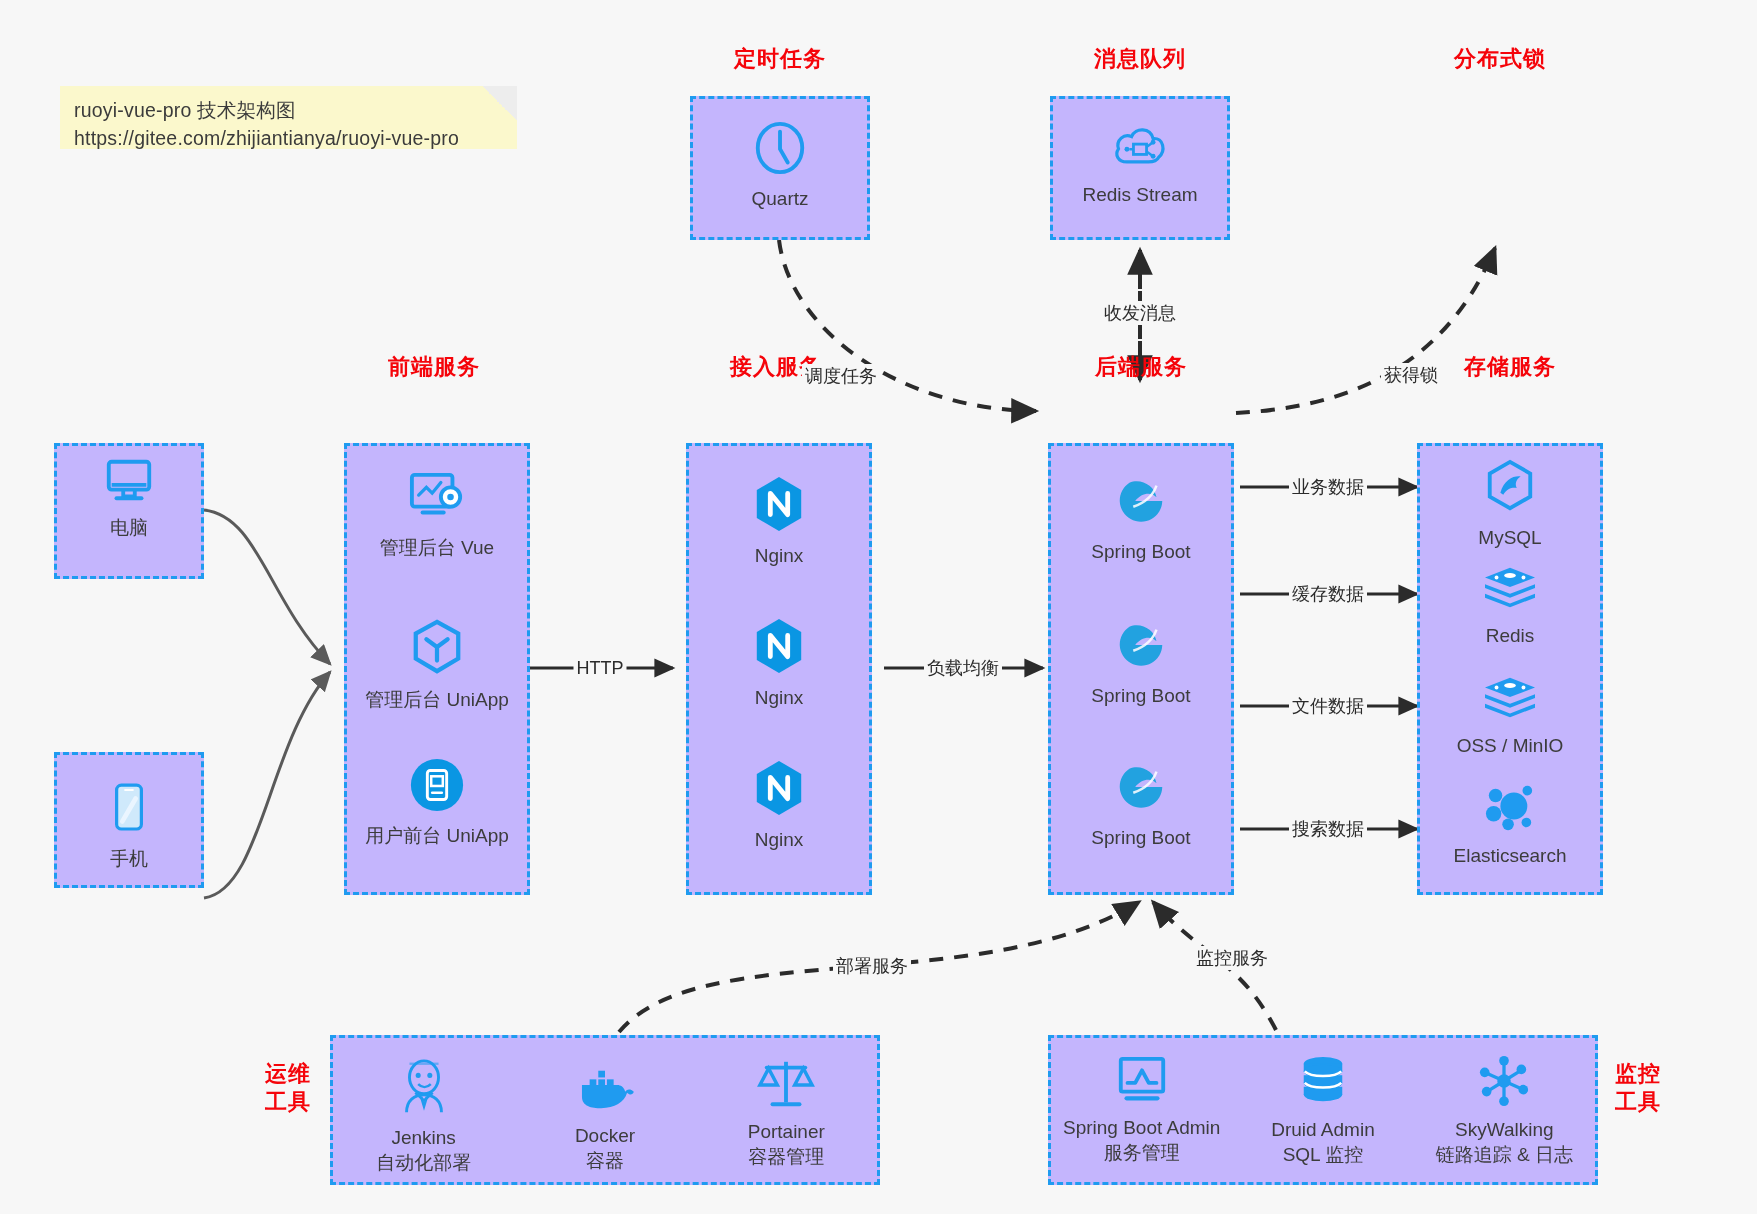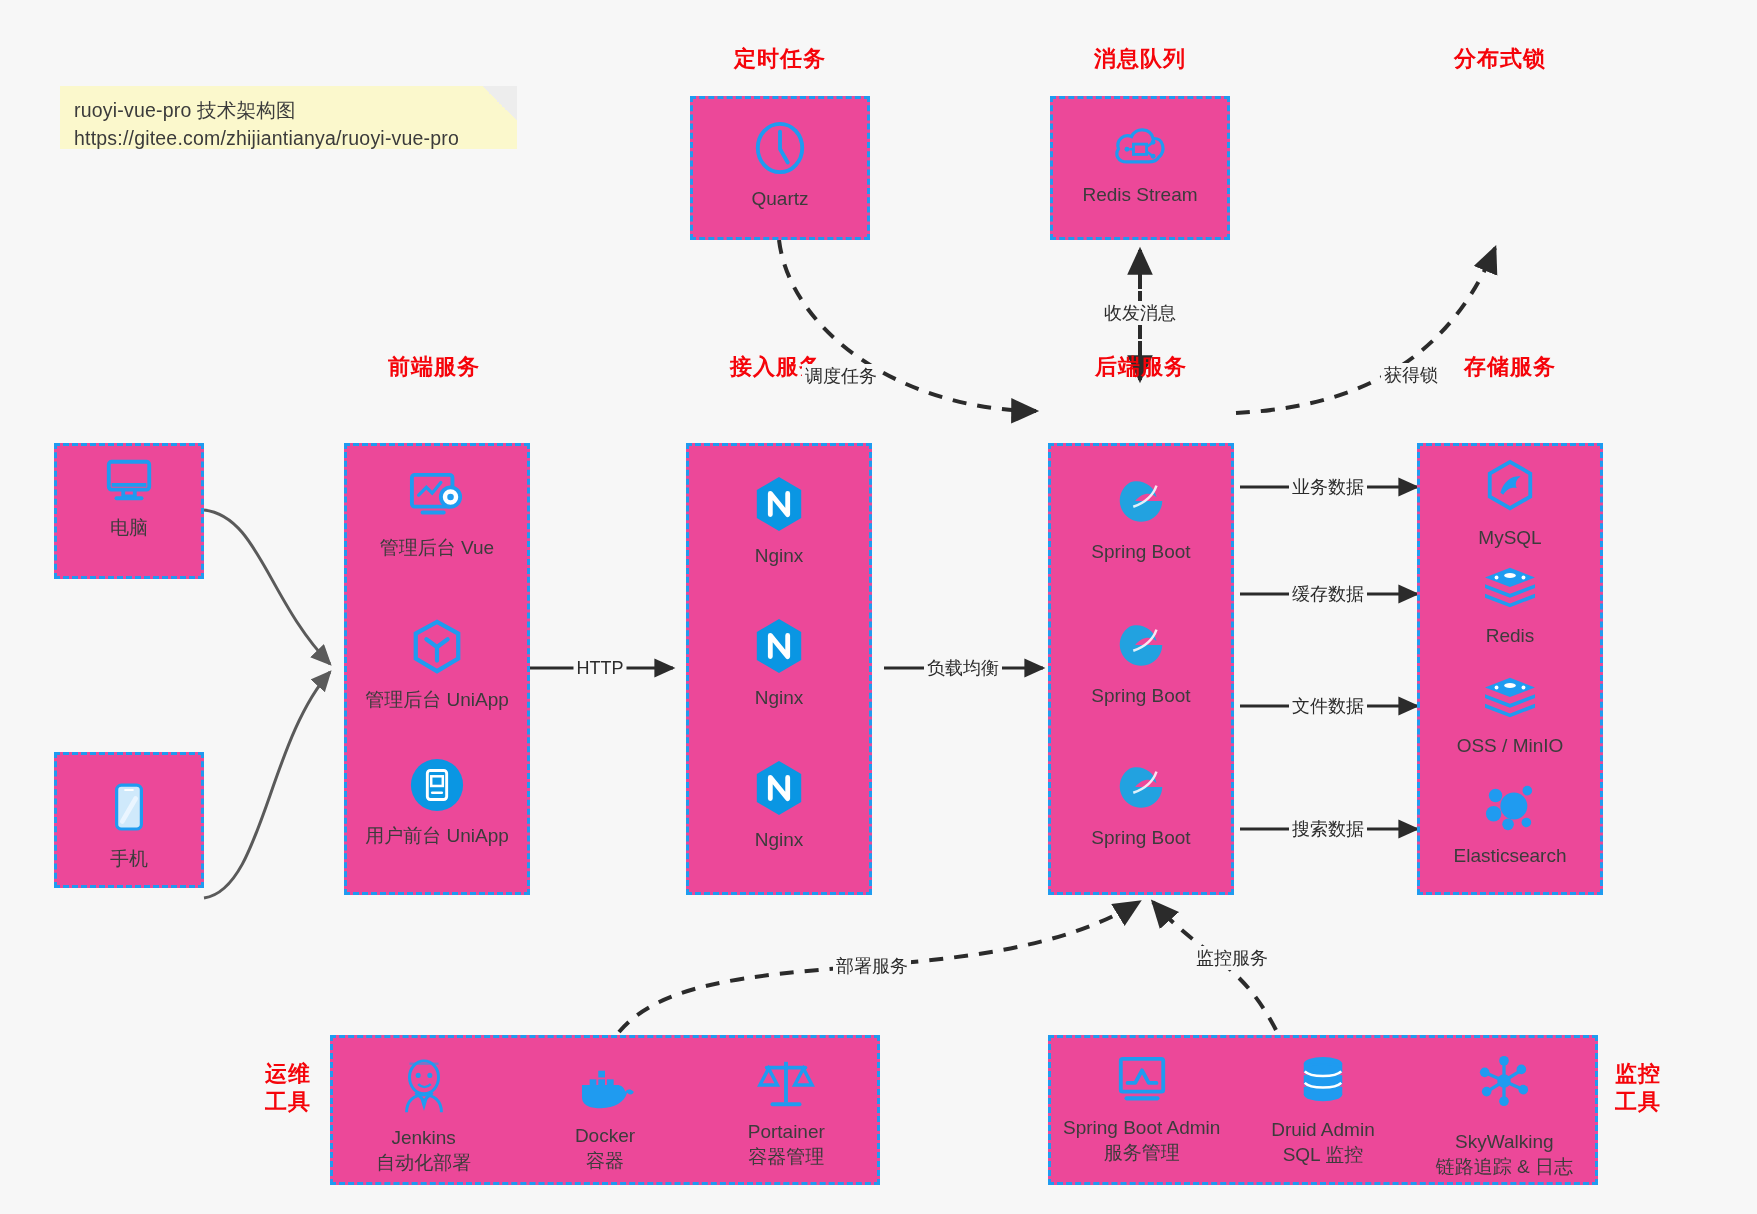--- a/index.html
+++ b/index.html
@@ -25,21 +25,21 @@
   }
   .note-fold{
     position:absolute;left:482px;top:86px;width:35px;height:35px;
     background:linear-gradient(225deg,#ededed 0 50%, rgba(0,0,0,0) 50%);
   }
 
   
   .box{
     position:absolute;
     border:3px dashed #1f9bf0;
-    background:#ec4899;
+    background:#c4b5fd;
     box-sizing:border-box;
   }
   .grp-title{
     position:absolute;
     color:#f5040a;font-weight:bold;font-size:22px;
     letter-spacing:1px;white-space:nowrap;
     text-align:center;
   }
   .grp-title.side{line-height:1.25;}
 
@@ -420,21 +420,21 @@
             <circle cx="30" cy="28" r="7"></circle>
             <circle cx="30" cy="7" r="5"></circle>
               <circle cx="30" cy="49" r="5"></circle>
             <circle cx="10" cy="19" r="5"></circle>
               <circle cx="50" cy="37" r="5"></circle>
             <circle cx="12" cy="39" r="5"></circle>
               <circle cx="48" cy="16" r="5"></circle>
           </g>
         </svg>
       </span>
-      <div class="cap2" style="margin-top:18px;">SkyWalking</div>
+      <div class="cap2" style="margin-top:6px;">SkyWalking</div>
       <div class="cap2">链路追踪 &amp; 日志</div>
     </div>
   </div>
 
   <div class="elabel" style="left:841px;top:376px;">调度任务</div>
   <div class="elabel" style="left:1140px;top:313px;">收发消息</div>
   <div class="elabel" style="left:1411px;top:375px;">获得锁</div>
   <div class="elabel" style="left:600px;top:668px;">HTTP</div>
   <div class="elabel" style="left:963px;top:668px;">负载均衡</div>
   <div class="elabel" style="left:1328px;top:487px;">业务数据</div>

